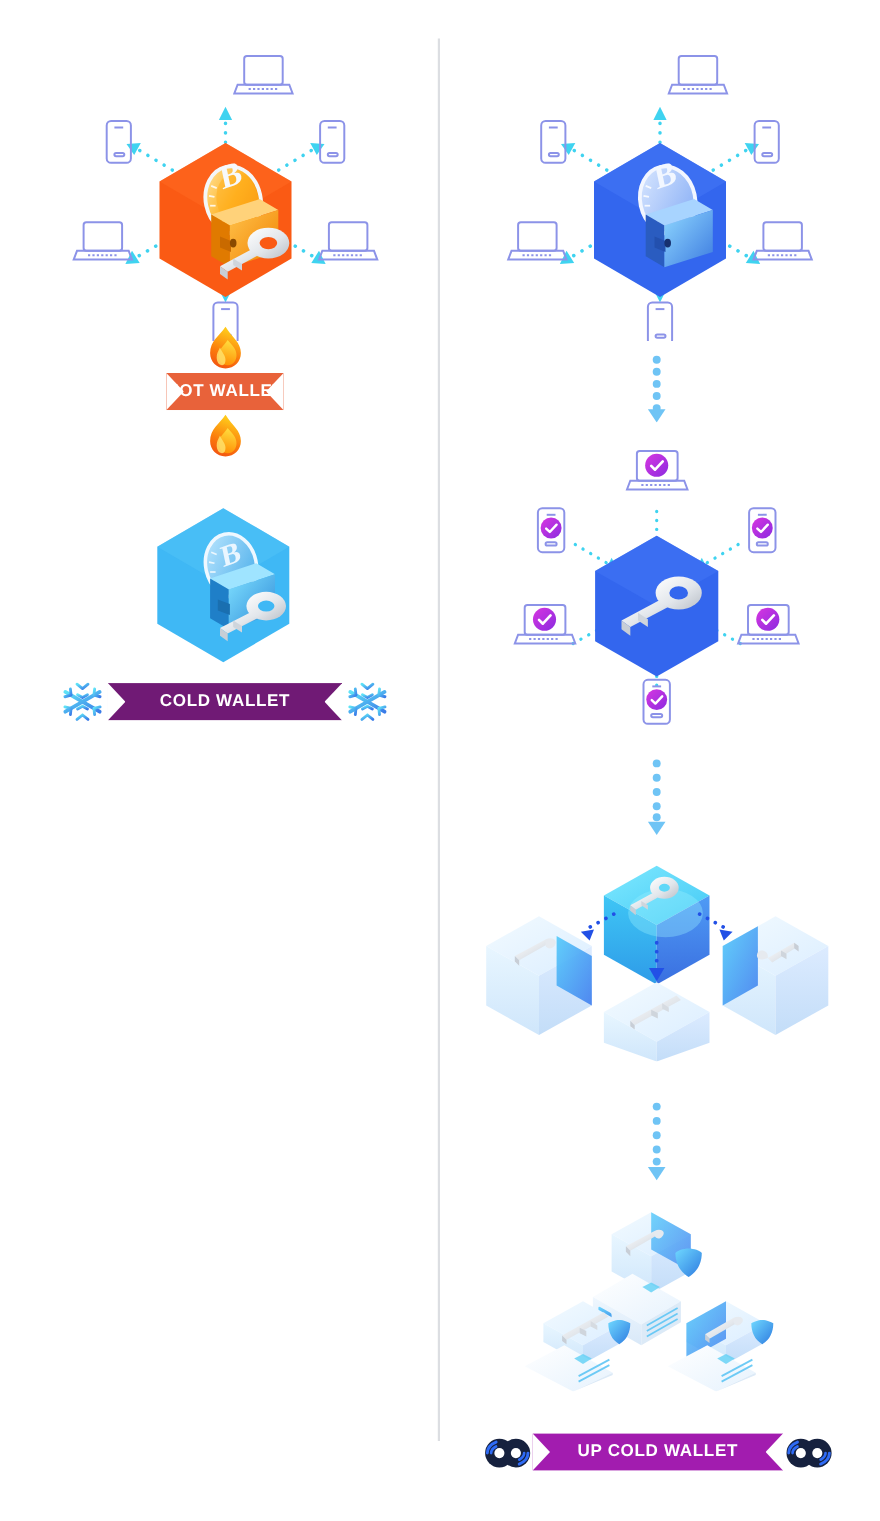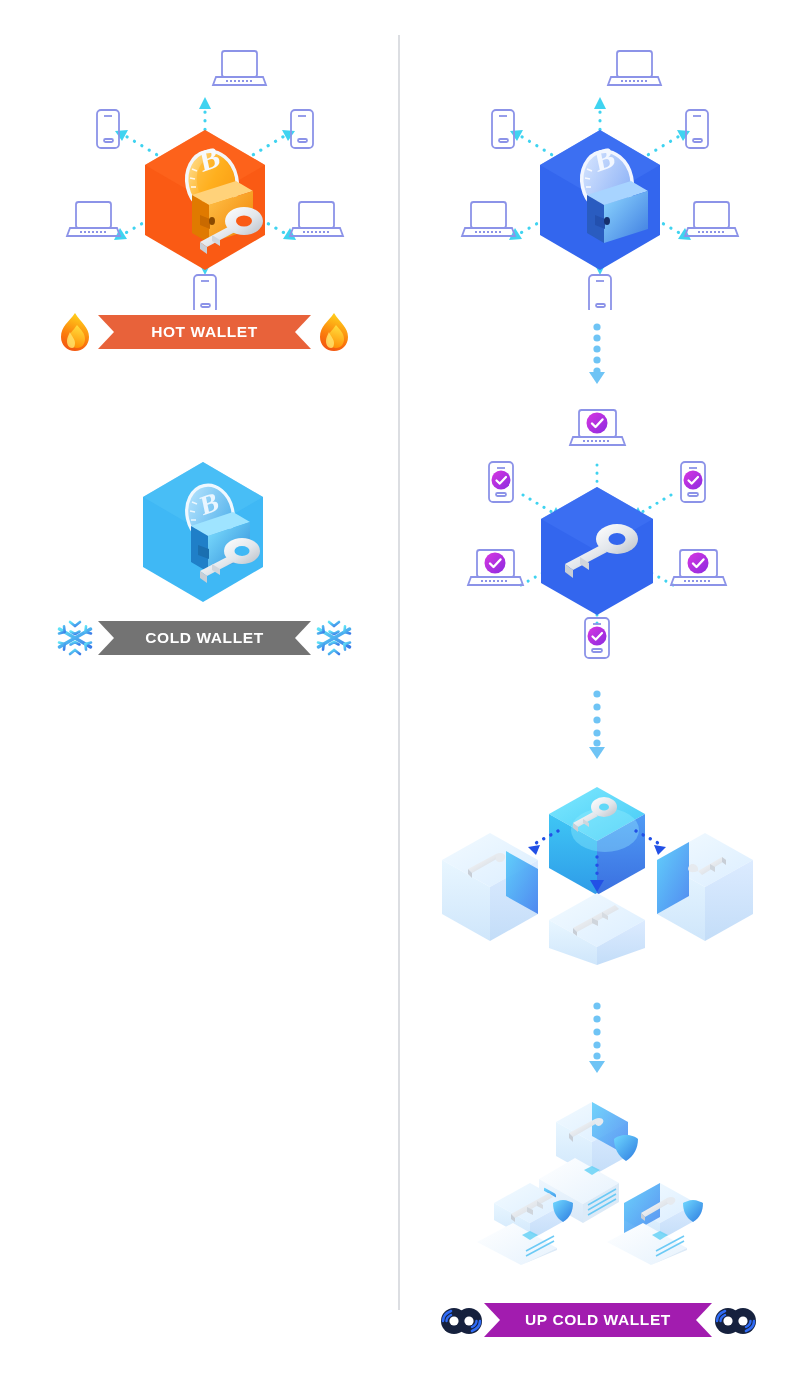--- a/index.html
+++ b/index.html
@@ -267,21 +267,21 @@
     </g>
 
     <g stroke="#8C93E8" stroke-width="1.8" fill="none">
       <rect x="154" y="240" width="22" height="38" rx="4"></rect>
       <line x1="161" y1="246" x2="169" y2="246"></line>
       <rect x="161" y="269" width="9" height="3" rx="1.5"></rect>
     </g>
   </svg>
 </div>
 
-<div class="ribbon-wrap" style="left:52px; top:304px; width:305px; height:56px;">
+<div class="ribbon-wrap" style="left:52px; top:328px; width:305px; height:56px;flex-direction:column;">
   <svg class="side-icon" viewBox="0 0 46 46">
     <path d="M23 4 C17 13 9 17 9 28 C9 36 15 42 23 42 C31 42 37 36 37 28 C37 18 29 14 23 4 Z" fill="url(#gFlame)"></path>
     <path d="M25 16 C21 22 17 24 17 30 C17 35 20 39 25 39 C30 39 33 35 33 30 C33 24 29 21 25 16 Z" fill="url(#gFlame2)"></path>
     <path d="M18 23 C16 27 15 29 15 32 C15 36 17 39 20 39 C22 39 23 37 23 34 C23 30 20 28 18 23 Z" fill="#FFE06A" opacity="0.85"></path>
   </svg>
   <div class="ribbon" style="flex:1; background:#E8623A;">
     <div class="notch-l"></div>
     <div class="notch-r"></div>
     <div class="ribbon-inner">
       <span>HOT WALLET</span>
@@ -338,21 +338,21 @@
         <path d="M23 35 L18 39 M23 35 L28 39"></path>
         <path d="M12.6 17 L12 11.4 M12.6 17 L7 18.4"></path>
         <path d="M33.4 29 L34 34.6 M33.4 29 L39 27.6"></path>
         <path d="M12.6 29 L7 27.6 M12.6 29 L12 34.6"></path>
         <path d="M33.4 17 L39 18.4 M33.4 17 L34 11.4"></path>
         <path d="M23 19 L18.5 16.5 M23 19 L27.5 16.5"></path>
         <path d="M23 27 L18.5 29.5 M23 27 L27.5 29.5"></path>
       </g>
     </g>
   </svg>
-  <div class="ribbon" style="flex:1; background:#737373;">
+  <div class="ribbon" style="flex:1; background:#701a75;">
     <div class="notch-l"></div>
     <div class="notch-r"></div>
     <div class="ribbon-inner">
       <span>COLD WALLET</span>
     </div>
   </div>
   <svg class="side-icon" viewBox="0 0 46 46">
     <g stroke="url(#gSnow)" stroke-width="3.4" stroke-linecap="round" fill="none">
       <line x1="23" y1="5" x2="23" y2="41"></line>
       <line x1="7.4" y1="14" x2="38.6" y2="32"></line>

